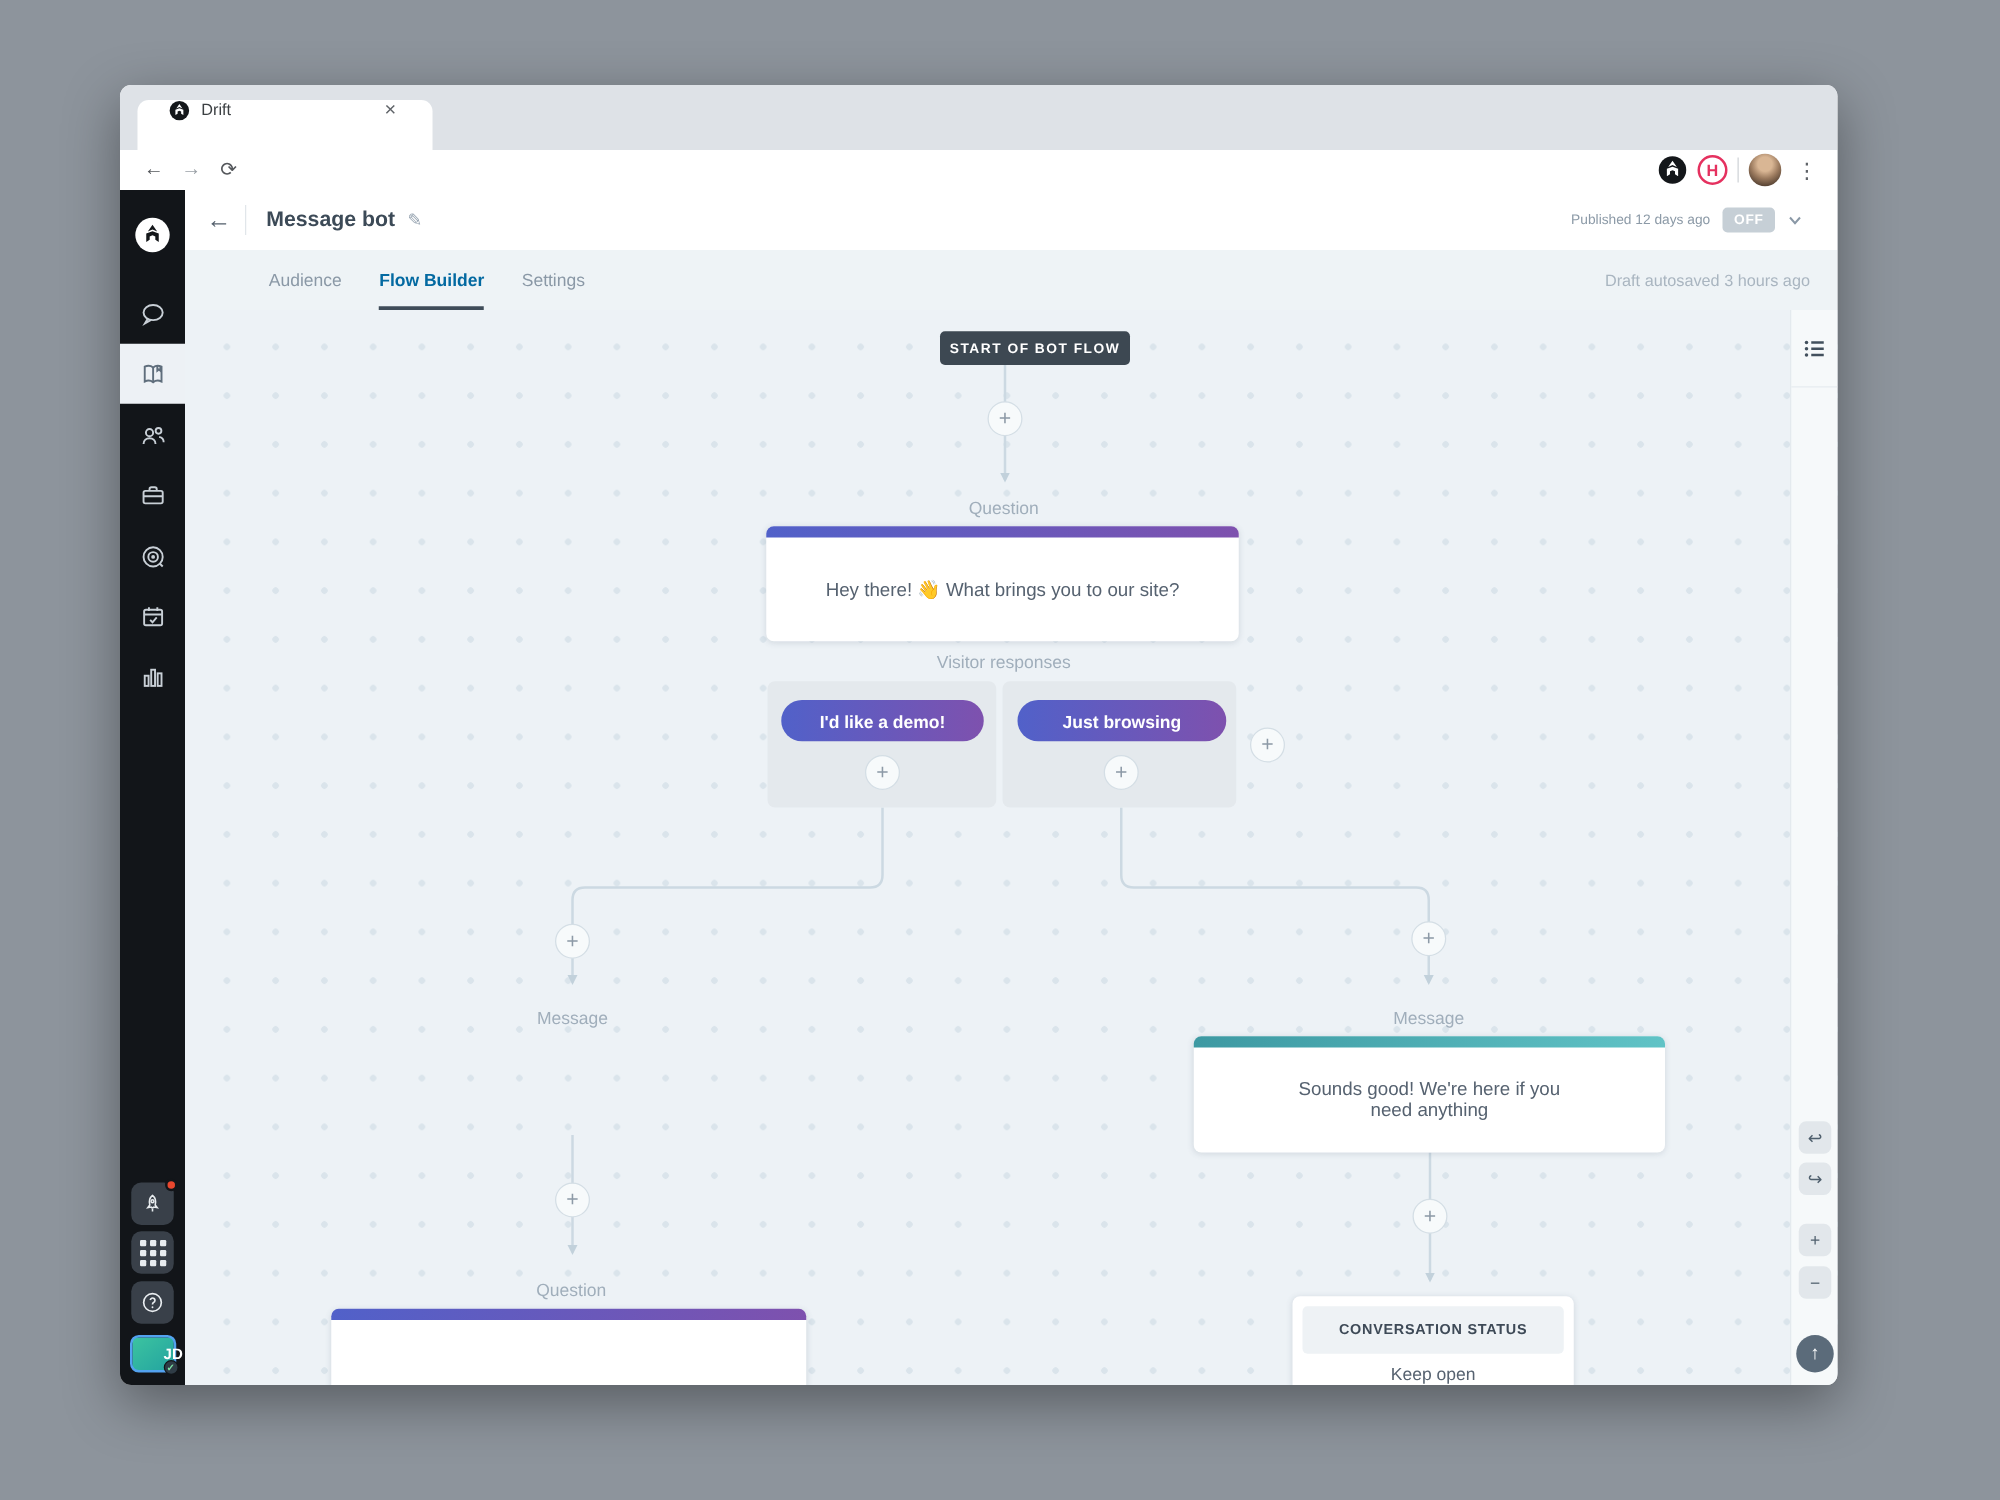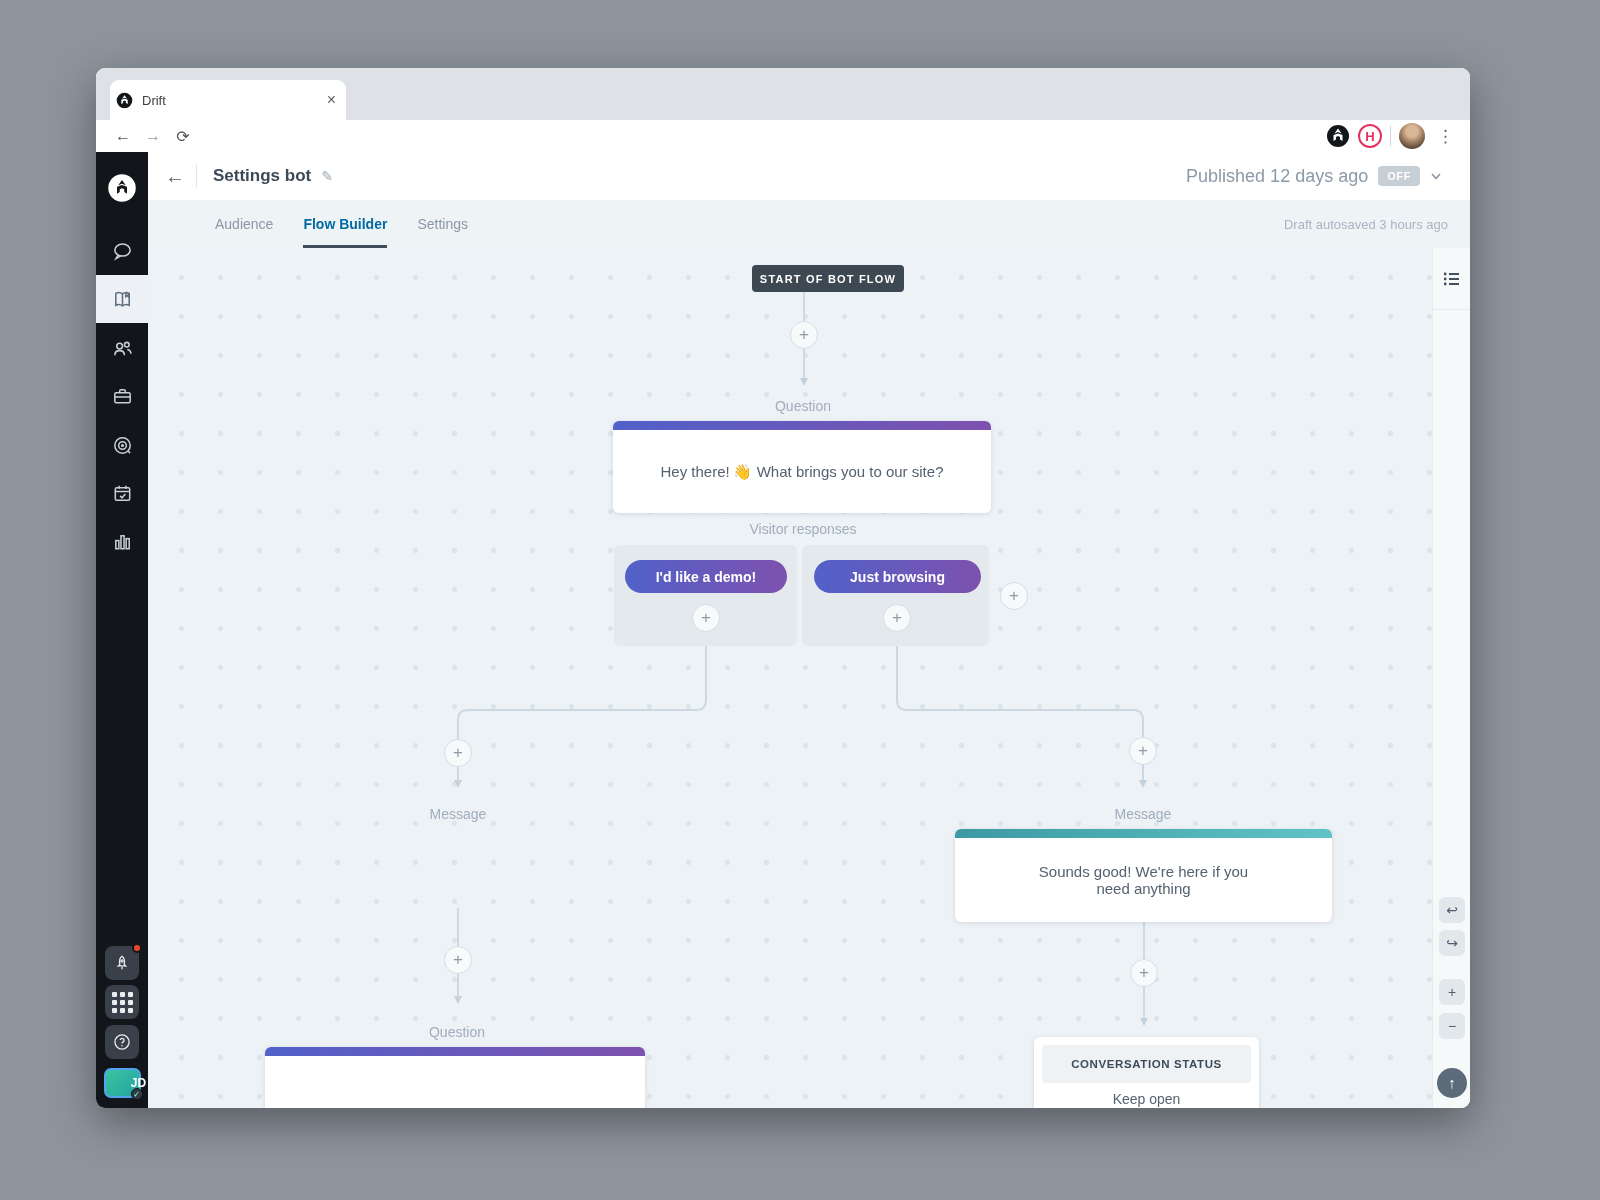--- a/index.html
+++ b/index.html
@@ -6,21 +6,21 @@
   html,body { width:1600px; height:1200px; }
   body { background:#8d949c; font-family:"Liberation Sans", sans-serif; overflow:hidden; }
 
   .window { position:absolute; left:96px; top:68px; width:1374px; height:1040px;
             border-radius:9px; overflow:hidden; background:#fff;
             box-shadow:0 14px 44px rgba(0,0,0,.38); }
 
   
   .tabstrip { position:relative; height:52px; background:#dee2e7; }
   .tab { position:absolute; left:14px; top:12px; width:236px; height:40px; background:#fff;
-         border-radius:9px 9px 0 0; display:flex; align-items:center; padding:0 6px; }
+         border-radius:9px 9px 0 0; display:flex; align-items:flex-start; padding:0 25px; }
   .favicon { width:17px; height:17px; margin-right:9px; flex:none; }
   .tab-title { font-size:13px; color:#3c4043; flex:1; }
   .tab-close { color:#5f6368; font-size:16px; cursor:default; padding:0 4px; }
 
   .toolbar { height:32px; background:#fff; display:flex; align-items:center; padding:0 12px; }
   .nav-ic { width:30px; text-align:center; font-size:16px; color:#54575b; flex:none; }
   .nav-ic.fwd { color:#9aa0a6; }
   .urlbar { margin-left:6px; width:1100px; height:27px; background:#f1f3f4; border-radius:14px;
             display:flex; align-items:center; padding:0 14px; }
   .url-text { font-size:13px; color:#28292c; margin-left:9px; }
@@ -51,21 +51,21 @@
               background:#2f3c46; color:#7de3a5; font-size:8px; line-height:12px; text-align:center;
               border:1.5px solid #121519; }
 
   .app-main { position:relative; width:1322px; }
   .app-header { height:48px; background:#fff; display:flex; align-items:center; padding:0 28px 0 10px; }
   .back-arrow { font-size:20px; color:#55616d; width:34px; text-align:center; }
   .hd-sep { width:1px; height:24px; background:#e1e6ea; margin:0 16px 0 4px; }
   .bot-title { font-size:17px; font-weight:bold; color:#3c4a57; }
   .pencil { font-size:14px; color:#97a4b1; margin-left:10px; }
   .hd-right { margin-left:auto; display:flex; align-items:center; gap:10px; }
-  .published { font-size:18px; color:#8c9aa7; }
+  .published { font-size:11px; color:#8c9aa7; }
   .off-badge { background:#c6cfd6; color:#fff; font-size:11px; font-weight:bold; letter-spacing:.6px;
                padding:4px 9px; border-radius:4px; }
   .chev { width:12px; height:12px; }
 
   .app-tabs { height:48px; background:#eef3f6; display:flex; align-items:center; padding:0 22px 0 67px; }
   .atab { font-size:14px; color:#8a98a6; margin-right:30px; height:48px; display:flex;
           align-items:center; position:relative; }
   .atab.active { color:#0369a1; font-weight:bold; }
   .atab.active::after { content:""; position:absolute; left:0; right:0; bottom:0; height:3px; background:#3f4c59; }
   .autosave { margin-left:auto; font-size:13px; color:#a9b5c0; }
@@ -240,21 +240,21 @@
           <span class="jd-badge">✓</span>
         </span>
       </div>
     </div>
 
     <div class="app-main">
 
       <div class="app-header">
         <span class="back-arrow">←</span>
         <span class="hd-sep"></span>
-        <span class="bot-title">Settings bot</span>
+        <span class="bot-title">Message bot</span>
         <span class="pencil">✎</span>
         <div class="hd-right">
           <span class="published">Published 12 days ago</span>
           <span class="off-badge">OFF</span>
           <svg class="chev" viewBox="0 0 12 12">
             <path d="M2 4 L6 8.5 L10 4" fill="none" stroke="#8a98a6" stroke-width="1.6"></path>
           </svg>
         </div>
       </div>
 

